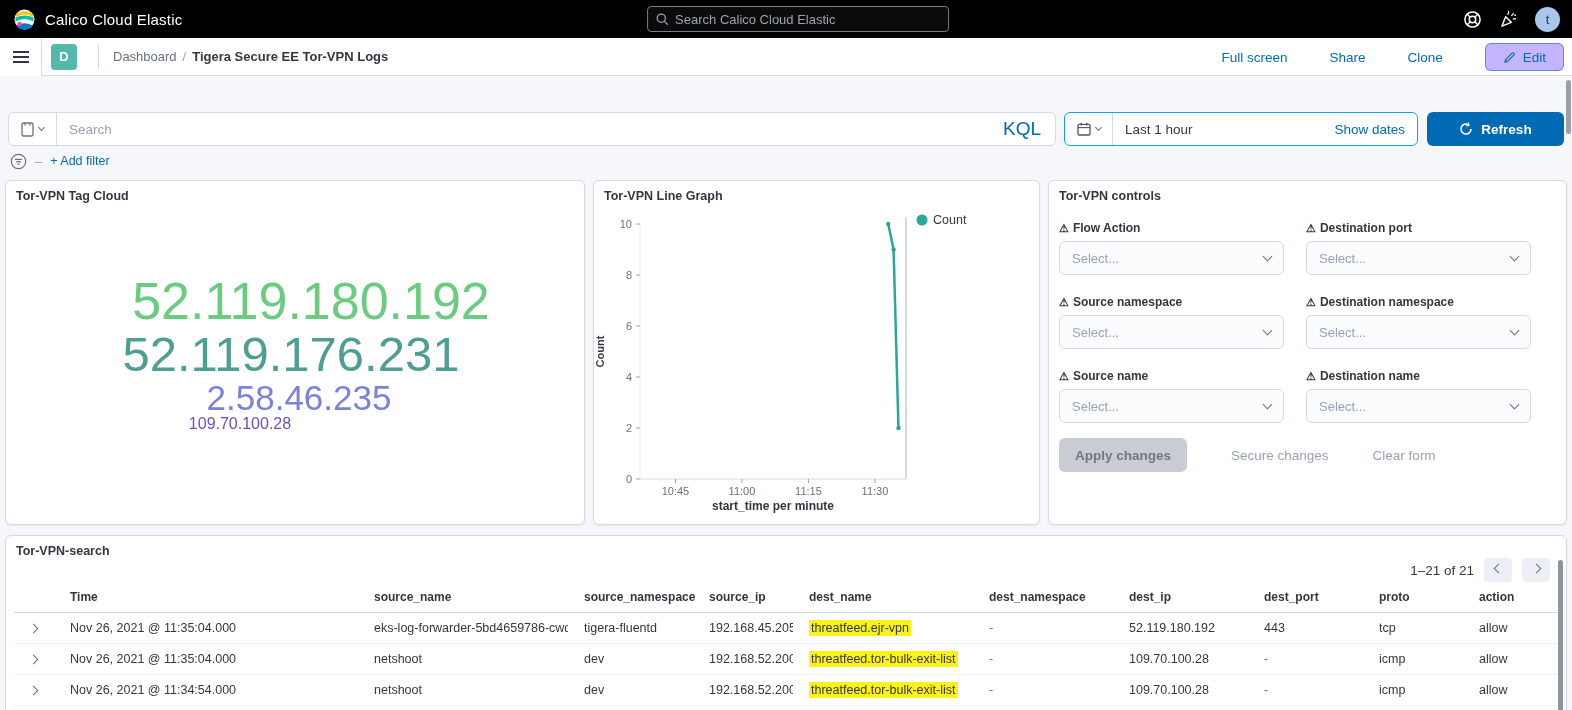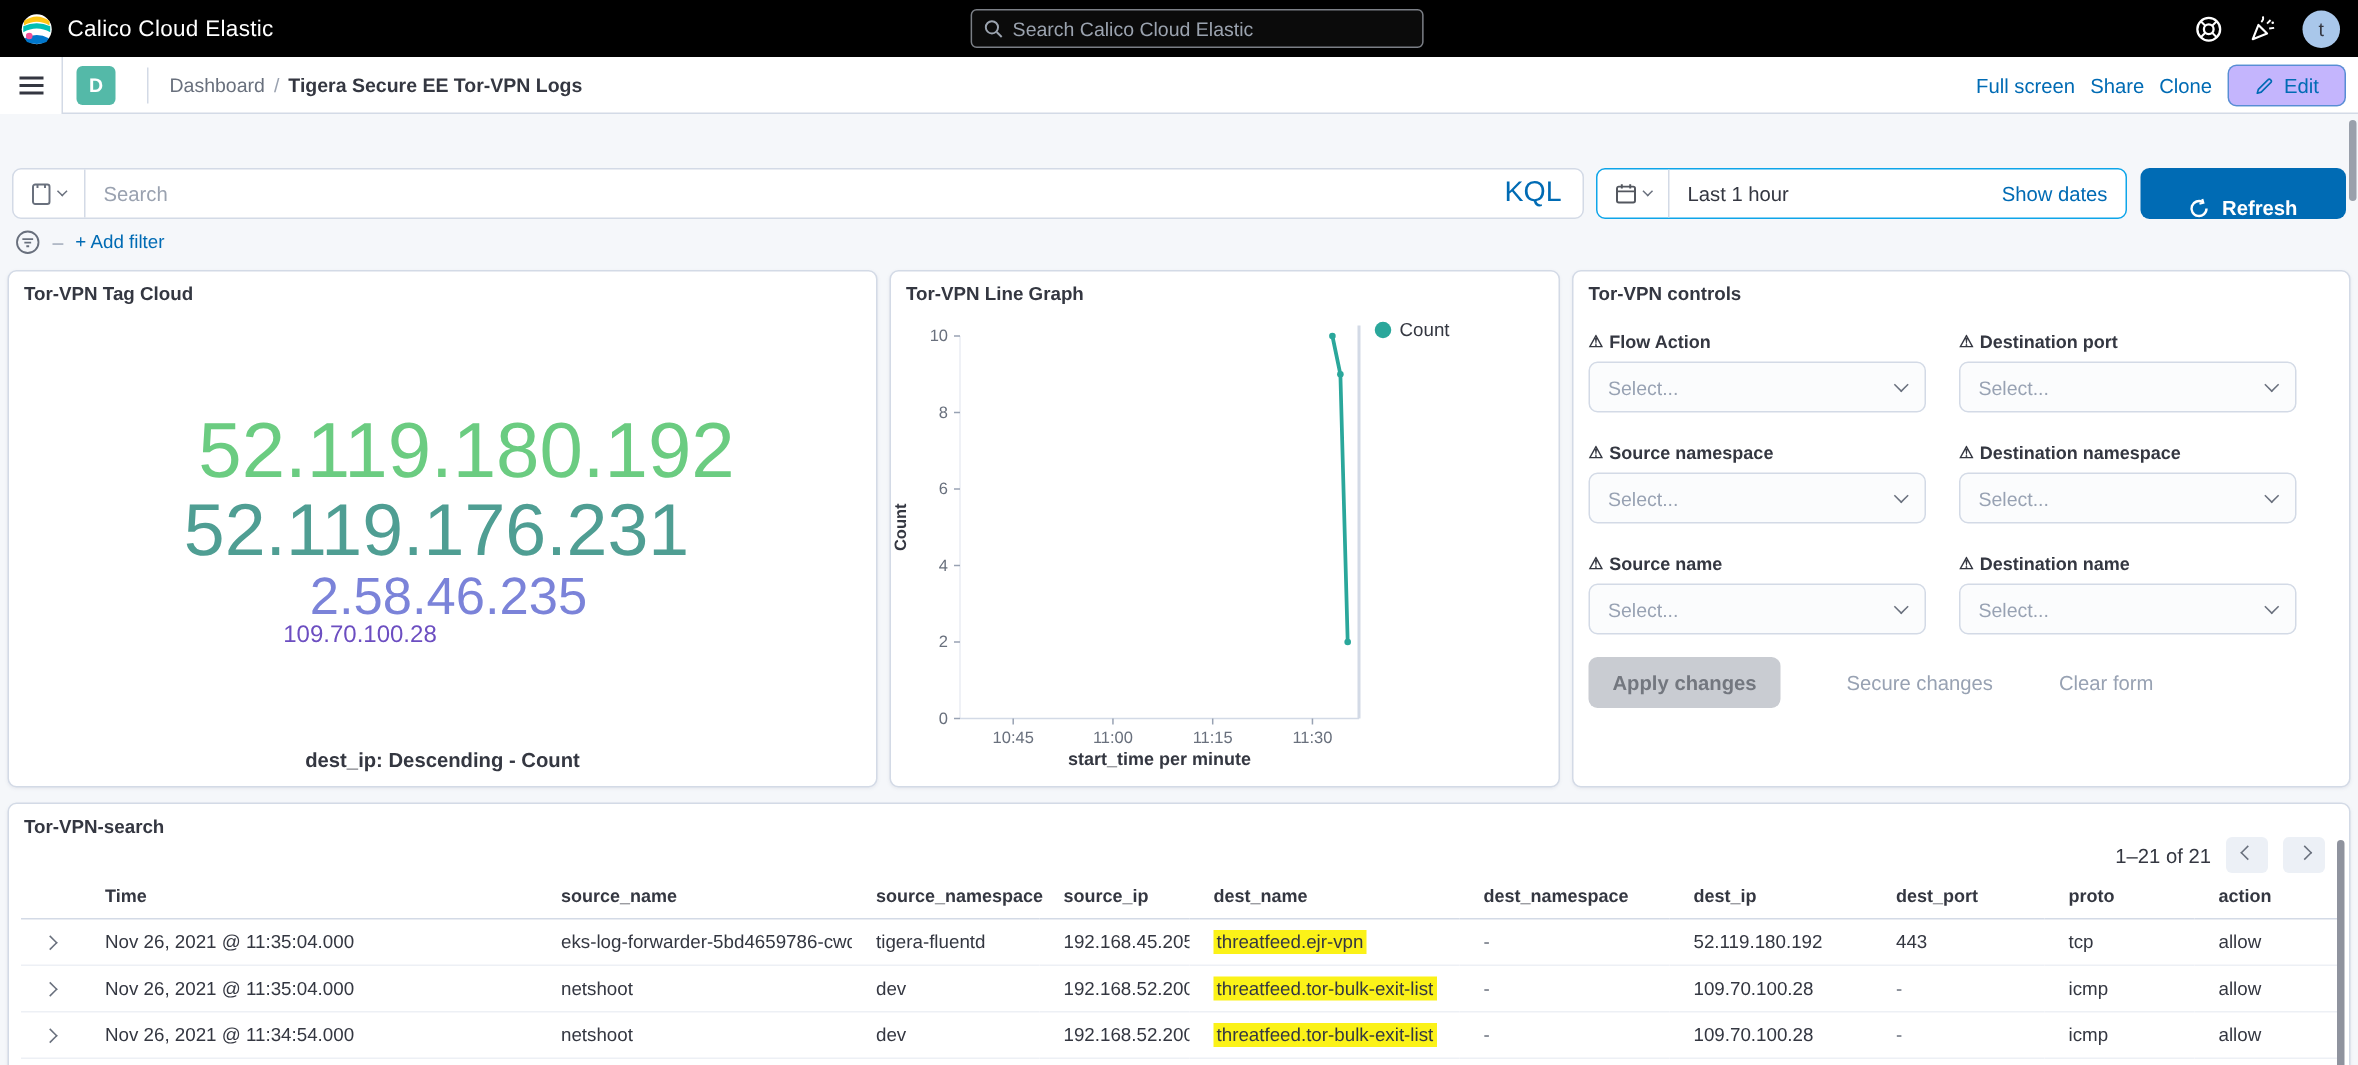--- a/index.html
+++ b/index.html
@@ -19,39 +19,39 @@
 
   
   .navbar { position:absolute; left:0; top:38px; width:1572px; height:38px; background:#fff; border-bottom:1px solid #D3DAE6; display:flex; align-items:center; }
   .hamburger { width:42px; height:38px; display:flex; flex-direction:column; justify-content:center; align-items:center; gap:3px; border-right:1px solid #D3DAE6; cursor:pointer; background:#fff; border-top:none;border-left:none;border-bottom:none; }
   .hamburger i { display:block; width:16px; height:2px; background:#343741; }
   .appbadge { width:26px; height:26px; margin:0 9px; border-radius:4px; background:#54B9A8; color:#fff; font-size:13px; font-weight:700; display:flex; align-items:center; justify-content:center; }
   .crumbwrap { display:flex; align-items:center; gap:6px; padding-left:8px; font-size:13px;margin-left:12px; }
   .crumb-root { color:#69707D; cursor:pointer; }
   .crumb-sep { color:#9aa2b0; }
   .crumb-cur { color:#343741; font-weight:600; }
-  .nav-actions { position:absolute; right:8px; top:0; height:38px; display:flex; align-items:center; gap:10px; }
+  .nav-actions { position:absolute; right:8px; top:0; height:38px; display:flex; align-items:center; gap:42px; }
   .nav-link { color:#006BB4; font-size:13.5px; cursor:pointer; }
   .edit-btn { display:flex; align-items:center; gap:7px; height:28px; padding:0 17px; border:1px solid rgba(0,107,180,.55); border-radius:6px; background:#c4b5fd; color:#006BB4; font-size:13.5px; cursor:pointer; }
 
   
   .page-scroll { position:absolute; right:1px; top:80px; width:5px; height:54px; border-radius:3px; background:#9aa0ab; }
 
   
   .querybar { position:absolute; left:8px; top:112px; width:1556px; height:34px; display:flex; }
   .queryinput { width:1048px; height:34px; background:#fff; border:1px solid #D3DAE6; border-radius:6px; display:flex; align-items:center; }
   .q-addon { width:48px; height:100%; border-right:1px solid #D3DAE6; display:flex; align-items:center; justify-content:center; gap:5px; cursor:pointer; background:transparent; border-top:none;border-left:none;border-bottom:none; }
   .queryinput input { flex:1; border:none; outline:none; padding:0 12px; font-size:13.5px; color:#343741; font-family:"Liberation Sans",sans-serif; background:transparent; }
   .queryinput input::placeholder { color:#9aa2b0; }
   .kql { color:#006BB4; font-size:19px; padding:0 14px; cursor:pointer; }
   .datepicker { margin-left:8px; width:354px; height:34px; background:#fff; border:1px solid #0ea5e9; border-radius:6px; display:flex; align-items:center; }
   .dp-addon { width:48px; height:100%; border-right:1px solid #D3DAE6; display:flex; align-items:center; justify-content:center; gap:5px; cursor:pointer; background:transparent; border-top:none;border-left:none;border-bottom:none; }
   .dp-value { padding:0 12px; font-size:13.5px; color:#343741; flex:1; cursor:pointer; }
   .dp-show { color:#006BB4; font-size:13.5px; padding-right:12px; cursor:pointer; white-space:nowrap; }
-  .refresh-btn { margin-left:9px; width:137px; height:34px; background:#006BB4; border:none; border-radius:6px; color:#fff; font-size:13.5px; font-weight:600; display:flex; align-items:flex-end; justify-content:center; gap:8px; cursor:pointer; }
+  .refresh-btn { margin-left:9px; width:137px; height:34px; background:#006BB4; border:none; border-radius:6px; color:#fff; font-size:13.5px; font-weight:600; display:flex; align-items:center; justify-content:center; gap:8px; cursor:pointer; }
 
   
   .filterrow { position:absolute; left:10px; top:152px; display:flex; align-items:center; gap:8px; height:18px; }
   .dash { color:#98A2B3; font-size:13px; }
   .addfilter { color:#006BB4; font-size:12.5px; cursor:pointer; }
 
   
   .panel { position:absolute; background:#fff; border:1px solid #D3DAE6; border-radius:6px; box-shadow:0 1px 2px rgba(152,162,179,.15); }
   .panel-title { position:absolute; left:10px; top:8px; font-size:12.5px; font-weight:700; color:#343741; }
   #panel-tagcloud { left:5px;  top:180px; width:580px; height:345px; }
@@ -208,21 +208,20 @@
   </div>
 
   <section class="panel" id="panel-tagcloud">
     <div class="panel-title">Tor-VPN Tag Cloud</div>
     <div class="cloud" id="cloud">
         <span style="color: rgb(107, 204, 129); font-size: 52px; transform: translateX(16px);">52.119.180.192</span>
         <span style="color: rgb(79, 158, 147); font-size: 49px; transform: translateX(-4px);">52.119.176.231</span>
         <span style="color: rgb(123, 131, 217); font-size: 35px; transform: translateX(4px);">2.58.46.235</span>
         <span style="color: rgb(108, 78, 193); font-size: 16px; transform: translateX(-55px);">109.70.100.28</span>
       </div>
-    <div class="cloud-footer">dest_ip: Descending - Count</div>
   </section>
 
   <section class="panel" id="panel-line">
     <div class="panel-title">Tor-VPN Line Graph</div>
     <svg id="line-chart-svg" width="445" height="318" viewBox="0 0 445 318" style="position:absolute; left:0; top:24px;">
         <line x1="46" y1="19" x2="46" y2="274" stroke="#EAEDF3" stroke-width="1"></line>
         <line x1="46" y1="274" x2="312" y2="274" stroke="#D3DAE6" stroke-width="1"></line>
         <line x1="312" y1="12" x2="312" y2="274" stroke="#D3DAE6" stroke-width="2"></line>
         <line x1="42" y1="274" x2="46" y2="274" stroke="#98A2B3" stroke-width="1"></line>
         <text x="38" y="277.5" text-anchor="end" font-size="11" fill="#69707D">0</text>

